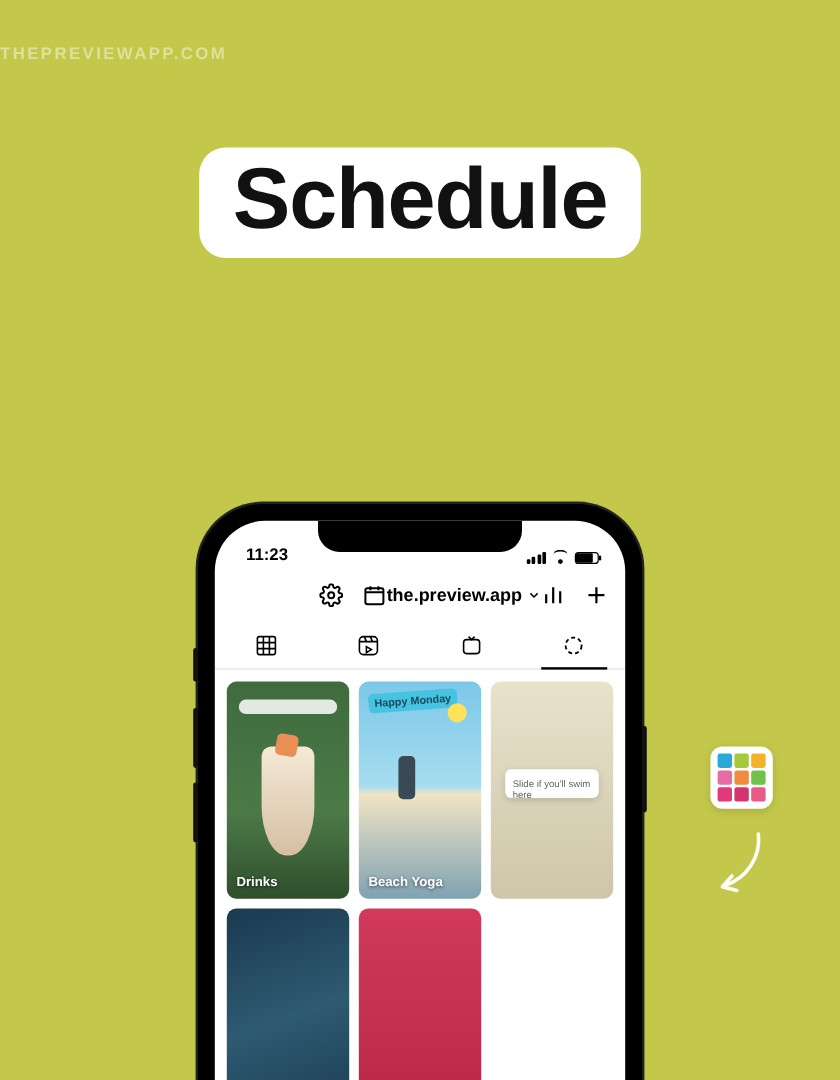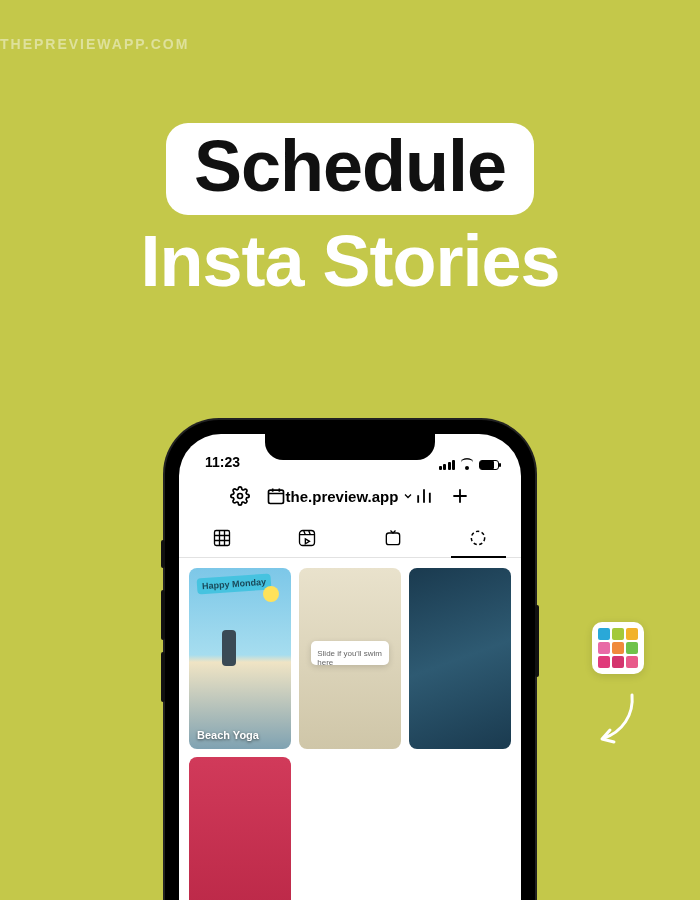--- a/index.html
+++ b/index.html
@@ -102,21 +102,21 @@
   .wifi::before{content:"";position:absolute;bottom:0;left:5px;width:4px;height:4px;background:#000;border-radius:50%}
   .wifi::after{content:"";position:absolute;bottom:0;left:1px;width:12px;height:12px;border:2px solid #000;border-bottom:none;border-left:none;border-right:none;border-radius:12px 12px 0 0;transform:scaleY(.7)}
   .batt { width:20px; height:10px; border:1.5px solid #000; border-radius:3px; position:relative; }
   .batt::after{content:"";position:absolute;right:-3px;top:2px;width:2px;height:4px;background:#000;border-radius:1px}
   .batt span{display:block;width:80%;height:100%;background:#000;border-radius:1px}
 
   .topbar {
     height: 44px;
     display: flex;
     align-items: center;
-    justify-content: center;
+    justify-content: flex-end;
     padding: 0 14px;
     color:#000;
   }
   .topbar .left, .topbar .right { display:flex; gap:16px; align-items:center; }
   .topbar .title { font-size:15px; font-weight:700; display:flex; align-items:center; gap:4px;}
   .ico { width:20px; height:20px; display:inline-block; }
 
   .tabs {
     height: 40px;
     display:flex;
@@ -185,21 +185,20 @@
     width:50px;height:60px;
   }
 </style>
 </head>
 <body>
 
 <div class="watermark">THEPREVIEWAPP.COM</div>
 
 <div class="hero">
   <div class="pill">Schedule</div>
-  <div class="line3">Insta Stories</div>
 </div>
 
 <div class="phone">
   <span class="btn-side btn-mute"></span>
   <span class="btn-side btn-vol1"></span>
   <span class="btn-side btn-vol2"></span>
   <span class="btn-side btn-pwr"></span>
 
   <div class="screen">
     <div class="notch"></div>
@@ -275,20 +274,24 @@
           </svg>
       </div>
       <div class="tab active">
         <svg width="20" height="20" viewBox="0 0 24 24" fill="none" stroke="#000" stroke-width="1.8">
             <circle cx="12" cy="12" r="8" stroke-dasharray="4 3"></circle>
           </svg>
       </div>
     </div>
 
     <div class="story-grid">
+      <div class="story s2">
+        <span class="accent"></span>
+        <span class="label">Drinks</span>
+      </div>
       <div class="story s3">
         <span class="badge">Happy Monday</span>
         <span class="label">Beach Yoga</span>
       </div>
       <div class="story s4">
         <span class="accent">
             <span>Slide if you'll swim here</span>
           </span>
       </div>
       <div class="story s5"></div>

